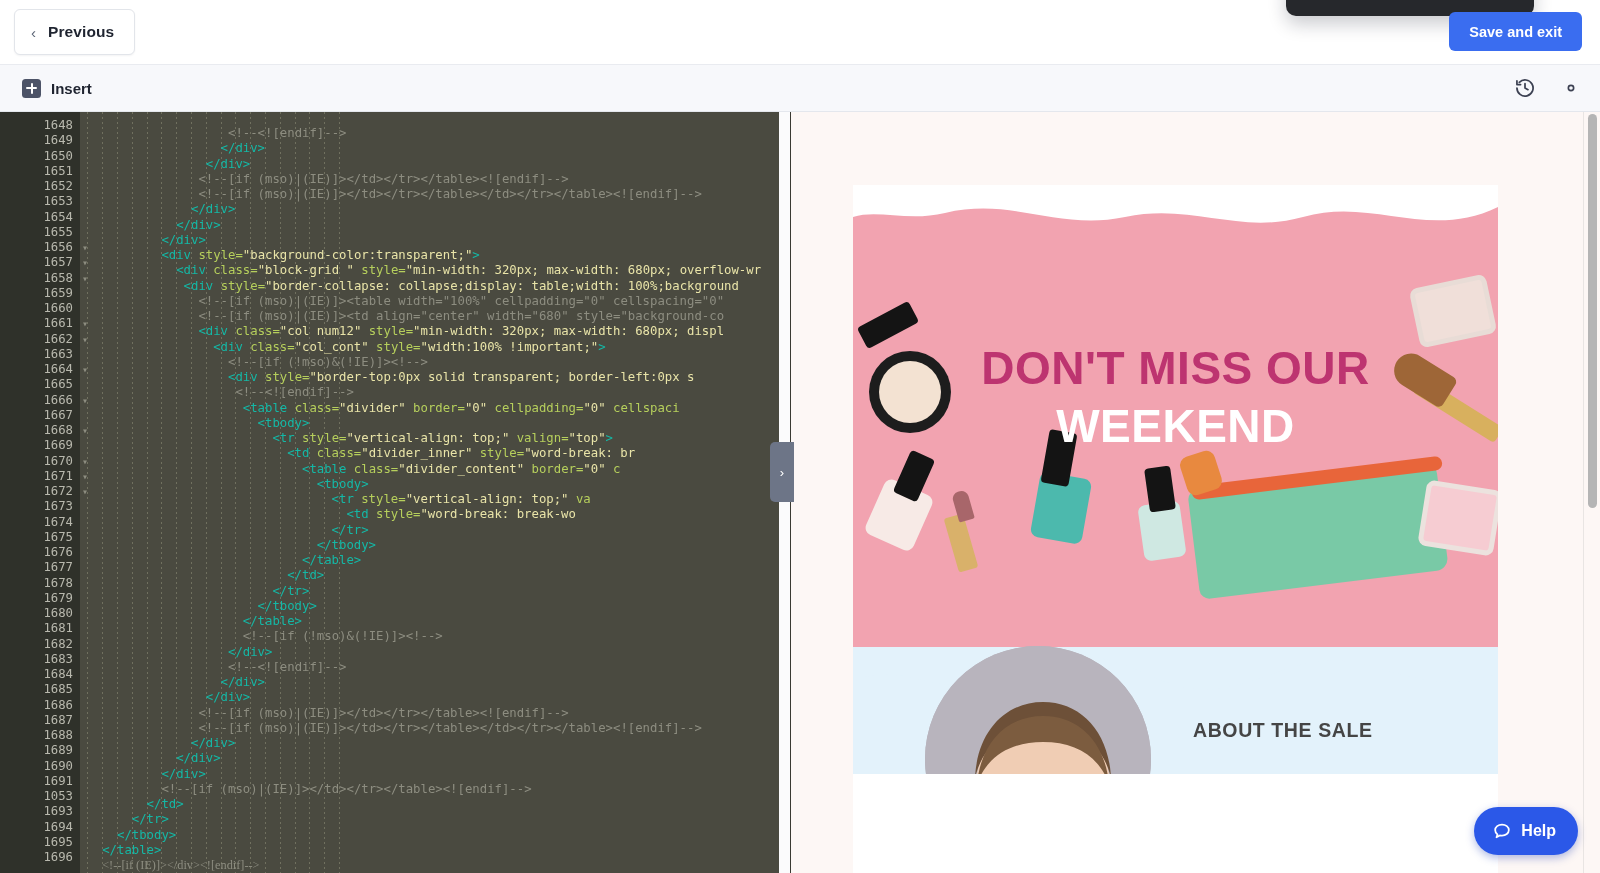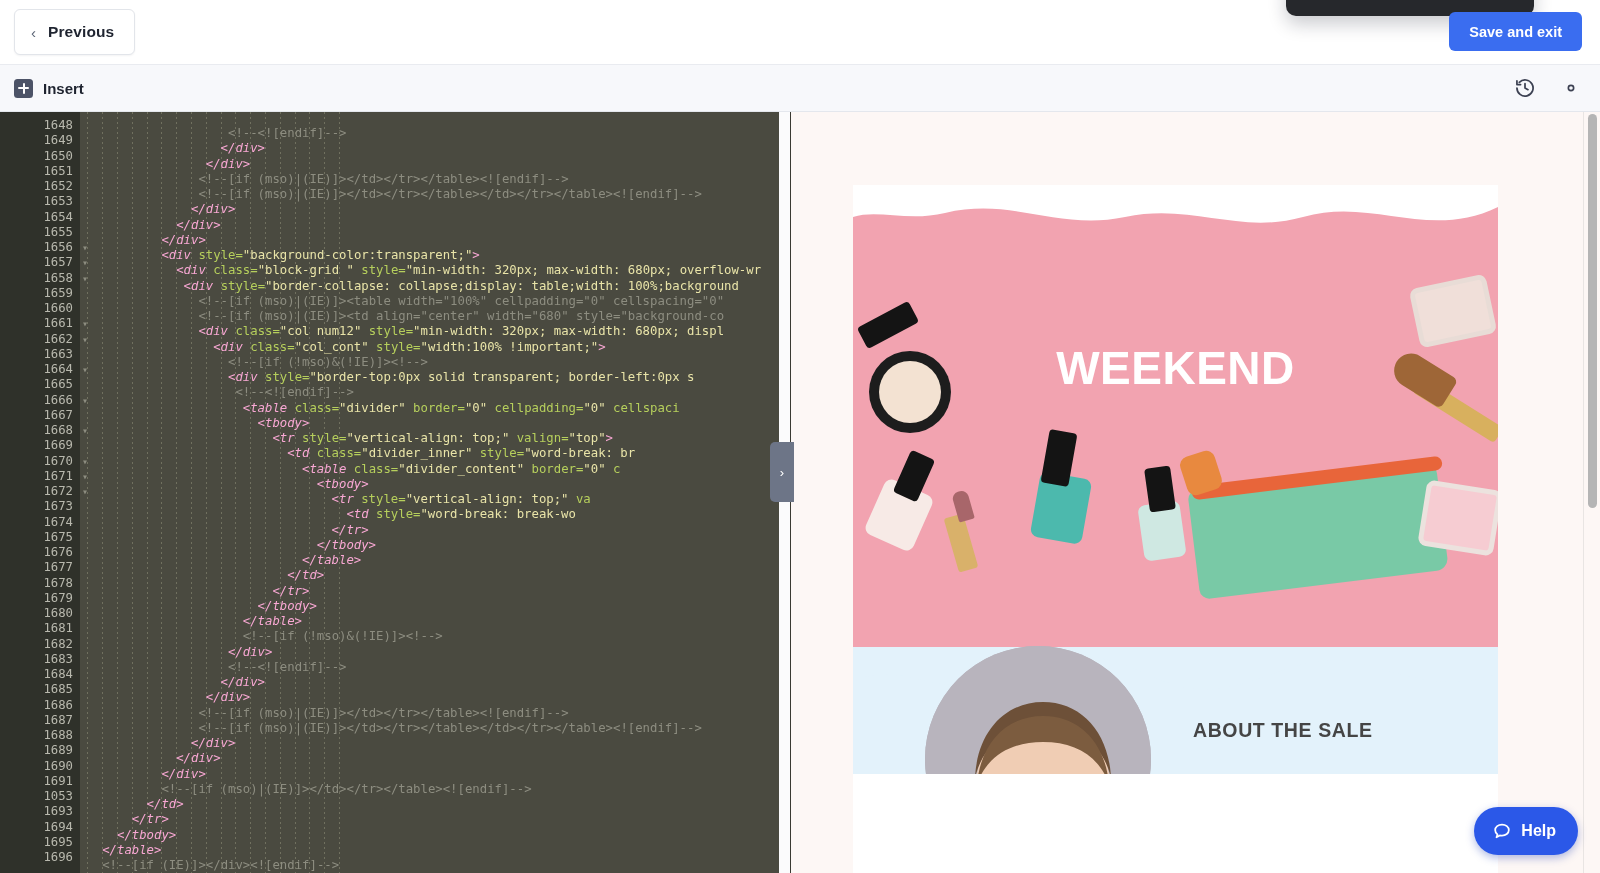--- a/index.html
+++ b/index.html
@@ -72,21 +72,21 @@
   }
 
   
   .toolbar {
     height: 48px;
     background: #f7f8fb;
     border-top: 1px solid #e9ebf0;
     border-bottom: 1px solid #e4e7ed;
     display: flex;
     align-items: center;
-    padding: 0 18px 0 14px;
+    padding: 0 18px 0 22px;
     position: relative;
   }
   .insert-group { display: flex; align-items: center; gap: 10px; cursor: pointer; }
   .plus-sq {
     width: 19px; height: 19px;
     background: #4c5367;
     border-radius: 3.5px;
     position: relative;
   }
   .plus-sq:before, .plus-sq:after {
@@ -150,21 +150,21 @@
     position: absolute; top: 0; bottom: 0; width: 1px;
     background: repeating-linear-gradient(to bottom, #70705f 0 2px, transparent 2px 5px);
   }
   .cline {
     height: 15.25px;
     line-height: 15.25px;
     font-size: 12.3px;
     white-space: pre;
     position: relative;
   }
-  .t-tag   { color: #f9a8d4; font-style: italic; }
+  .t-tag   { color: #14b8a6; }
   .t-attr  { color: #b6cf5c; }
   .t-val   { color: #e9e4a8; }
   .t-cmt   { color: #8d8d80; }
 
   
   .handle {
     position: absolute;
     left: 770px; top: 330px;
     width: 24px; height: 60px;
     background: #6d7587;
@@ -449,21 +449,21 @@
           <div class="cline" style="padding-left: 118.4px;"><span class="t-cmt">&lt;!--[if (mso)|(IE)]&gt;&lt;/td&gt;&lt;/tr&gt;&lt;/table&gt;&lt;![endif]--&gt;</span></div>
           <div class="cline" style="padding-left: 118.4px;"><span class="t-cmt">&lt;!--[if (mso)|(IE)]&gt;&lt;/td&gt;&lt;/tr&gt;&lt;/table&gt;&lt;/td&gt;&lt;/tr&gt;&lt;/table&gt;&lt;![endif]--&gt;</span></div>
           <div class="cline" style="padding-left: 111px;"><span class="t-tag">&lt;/div&gt;</span></div>
           <div class="cline" style="padding-left: 96.2px;"><span class="t-tag">&lt;/div&gt;</span></div>
           <div class="cline" style="padding-left: 81.4px;"><span class="t-tag">&lt;/div&gt;</span></div>
           <div class="cline" style="padding-left: 81.4px;"><span class="t-cmt">&lt;!--[if (mso)|(IE)]&gt;&lt;/td&gt;&lt;/tr&gt;&lt;/table&gt;&lt;![endif]--&gt;</span></div>
           <div class="cline" style="padding-left: 66.6px;"><span class="t-tag">&lt;/td&gt;</span></div>
           <div class="cline" style="padding-left: 51.8px;"><span class="t-tag">&lt;/tr&gt;</span></div>
           <div class="cline" style="padding-left: 37px;"><span class="t-tag">&lt;/tbody&gt;</span></div>
           <div class="cline" style="padding-left: 22.2px;"><span class="t-tag">&lt;/table&gt;</span></div>
-          <div class="cline" style="padding-left: 22.2px;"><span class="t-cmt">&lt;!--[if (IE)]&gt;&lt;/div&gt;&lt;![endif]--&gt;</span></div>
+          <div class="cline" style="padding-left: 22.2px; font-family: Liberation Serif, serif;"><span class="t-cmt">&lt;!--[if (IE)]&gt;&lt;/div&gt;&lt;![endif]--&gt;</span></div>
         </div>
     </div>
   </div>
 
   <div class="splitter"></div>
 
   <div class="handle">
     <span>›</span>
   </div>
 
@@ -504,20 +504,21 @@
         <div class="prop" style="left:330px; top:268px; width:36px; height:40px; border-radius:9px; background:#e8893f; transform:rotate(-18deg);"></div>
 
         <div class="prop" style="right:-8px; top:216px; width:96px; height:18px; border-radius:4px; background:#d8b05e; transform:rotate(32deg);"></div>
         <div class="prop" style="right:44px; top:176px; width:62px; height:34px; border-radius:18px 6px 6px 18px; background:#9e6637; transform:rotate(32deg);"></div>
 
         <div class="prop" style="right:6px; top:96px; width:78px; height:60px; border-radius:8px; background:#f0dfd9; border:5px solid #e8dcd6; transform:rotate(-12deg);"></div>
         <div class="prop" style="right:0px; top:300px; width:76px; height:66px; border-radius:8px; background:#f6ccd2; border:5px solid #ece2de; transform:rotate(9deg);"></div>
 
         
         <div class="hero-copy">
+          <div class="hc-1">DON'T MISS OUR</div>
           <div class="hc-2">WEEKEND</div>
         </div>
 
         
         <div class="hero-band-bottom"></div>
         <svg class="hero-wave-bot" viewBox="0 0 645 130" preserveAspectRatio="none">
           <path fill="#e3f2fb" d="M0,38 C40,16 78,48 120,40 C168,30 196,4 246,14 C296,24 318,52 370,44 C420,36 448,10 498,18 C548,26 580,50 645,30 V130 H0 Z"></path>
         </svg>
 
         

